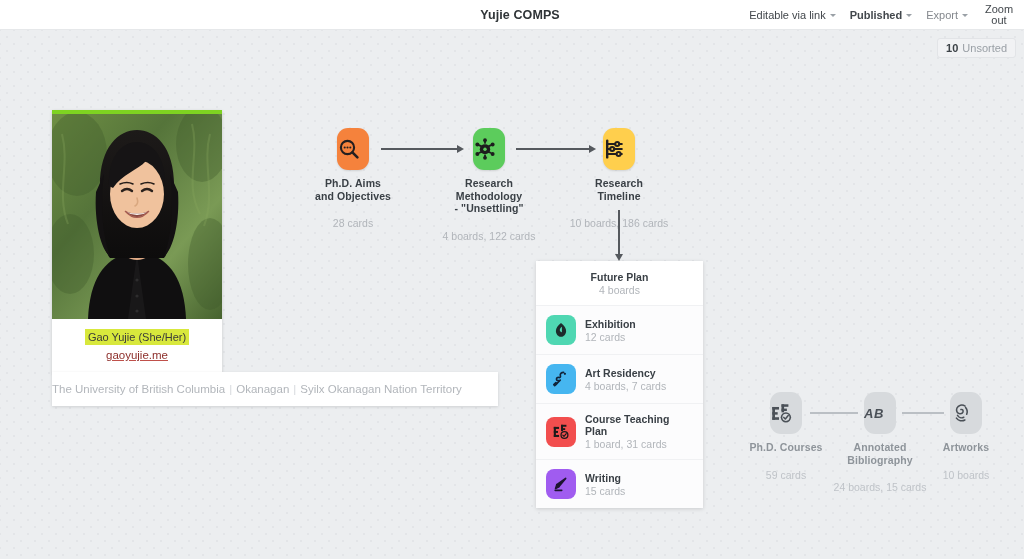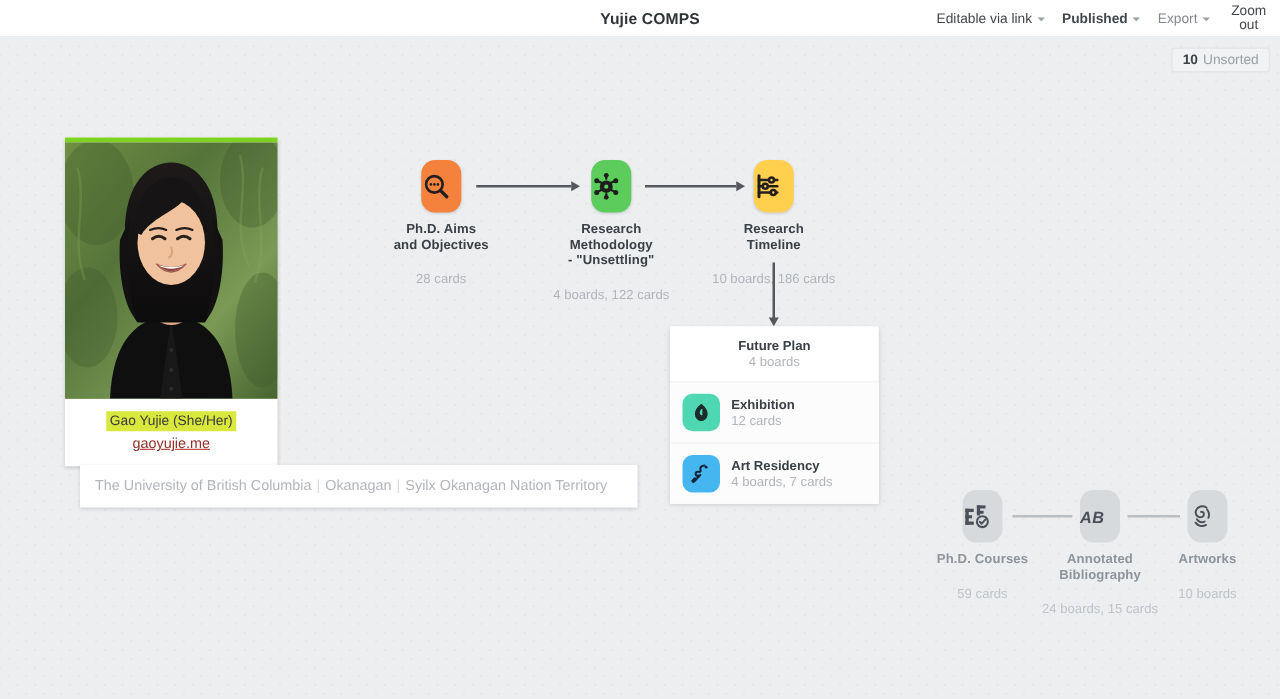--- a/index.html
+++ b/index.html
@@ -84,24 +84,24 @@
     display: inline-block; padding: 1px 3px; line-height: 14px;
   }
   #profile-link {
     display: block; margin-top: 4px; font-size: 11.5px;
     color: #8d2f2b; text-decoration: underline; text-decoration-color: #c0504a;
     cursor: pointer;
   }
 
   
   #affiliation-card {
-    position: absolute; left: 64px; top: 372px;
+    position: absolute; left: 52px; top: 372px;
     width: 446px; height: 34px; background: #ffffff;
     box-shadow: 0 1px 3px rgba(0,0,0,.13);
-    display: flex; align-items: center; padding-left: 12px;
+    display: flex; align-items: center; 
     font-size: 11.5px; color: #b2b6bb; white-space: nowrap;
   }
   #affiliation-card .sep { color: #d6d9dc; margin: 0 4px; }
 
   
   .node { position: absolute; text-align: center; width: 140px; }
   .node-icon {
     width: 32px; height: 42px; border-radius: 11px; margin: 0 auto;
     display: flex; align-items: center; justify-content: flex-start;
     box-shadow: 0 1px 2px rgba(0,0,0,.12);
@@ -355,21 +355,54 @@
         <path d="M3.6 20.8 L6.4 18.0 L5.2 16.8 L2.4 19.6 Z" fill="#11243a"></path>
         <circle cx="17.2" cy="5.0" r="1.5" fill="#11243a" stroke="none"></circle>
       </svg>
     </div>
     <div class="fp-text">
       <div class="fp-name">Art Residency</div>
       <div class="fp-sub">4 boards, 7 cards</div>
     </div>
   </div>
 
-
+  <div class="fp-row">
+    <div class="fp-ico" style="background:#f24e4e">
+      <svg width="18" height="18" viewBox="0 0 24 24" fill="#1b1b1b">
+        <rect x="2.4" y="5.2" width="2.8" height="13.4"></rect>
+        <rect x="2.4" y="5.2" width="7.0" height="2.7"></rect>
+        <rect x="2.4" y="10.6" width="5.6" height="2.6"></rect>
+        <rect x="2.4" y="15.9" width="7.0" height="2.7"></rect>
+        <rect x="12.0" y="2.4" width="2.7" height="8.4"></rect>
+        <rect x="12.0" y="2.4" width="7.2" height="2.6"></rect>
+        <rect x="12.0" y="6.9" width="5.6" height="2.5"></rect>
+        <circle cx="16.6" cy="16.0" r="5.4"></circle>
+        <circle cx="16.6" cy="16.0" r="3.7" fill="#f24e4e"></circle>
+        <path d="M14.4 16.1 L16.0 17.7 L19.0 14.2" stroke="#1b1b1b" stroke-width="1.6" fill="none" stroke-linecap="round" stroke-linejoin="round"></path>
+      </svg>
+    </div>
+    <div class="fp-text">
+      <div class="fp-name">Course Teaching Plan</div>
+      <div class="fp-sub">1 board, 31 cards</div>
+    </div>
+  </div>
+
+  <div class="fp-row">
+    <div class="fp-ico" style="background:#a05cf0">
+      <svg width="18" height="18" viewBox="0 0 24 24" fill="none" stroke="#1d1431" stroke-width="2.2" stroke-linejoin="round" stroke-linecap="round">
+        <path d="M18.2 4.6 L6.4 13.0 L9.0 15.6 L18.2 4.6 Z" fill="#1d1431"></path>
+        <path d="M6.4 13.0 L4.8 18.0 L9.0 15.6 Z" fill="#1d1431"></path>
+        <line x1="4.2" y1="20.4" x2="13.0" y2="20.4"></line>
+      </svg>
+    </div>
+    <div class="fp-text">
+      <div class="fp-name">Writing</div>
+      <div class="fp-sub">15 cards</div>
+    </div>
+  </div>
 </div>
 
 <div class="node dim" style="left:716px; top:392px;">
   <div class="node-icon" style="background:#d7dadd; box-shadow:none;">
     <svg width="23" height="23" viewBox="0 0 24 24" fill="#4a5057">
       <rect x="2.4" y="5.2" width="2.8" height="13.4"></rect>
       <rect x="2.4" y="5.2" width="7.0" height="2.7"></rect>
       <rect x="2.4" y="10.6" width="5.6" height="2.6"></rect>
       <rect x="2.4" y="15.9" width="7.0" height="2.7"></rect>
       <rect x="12.0" y="2.4" width="2.7" height="8.4"></rect>

